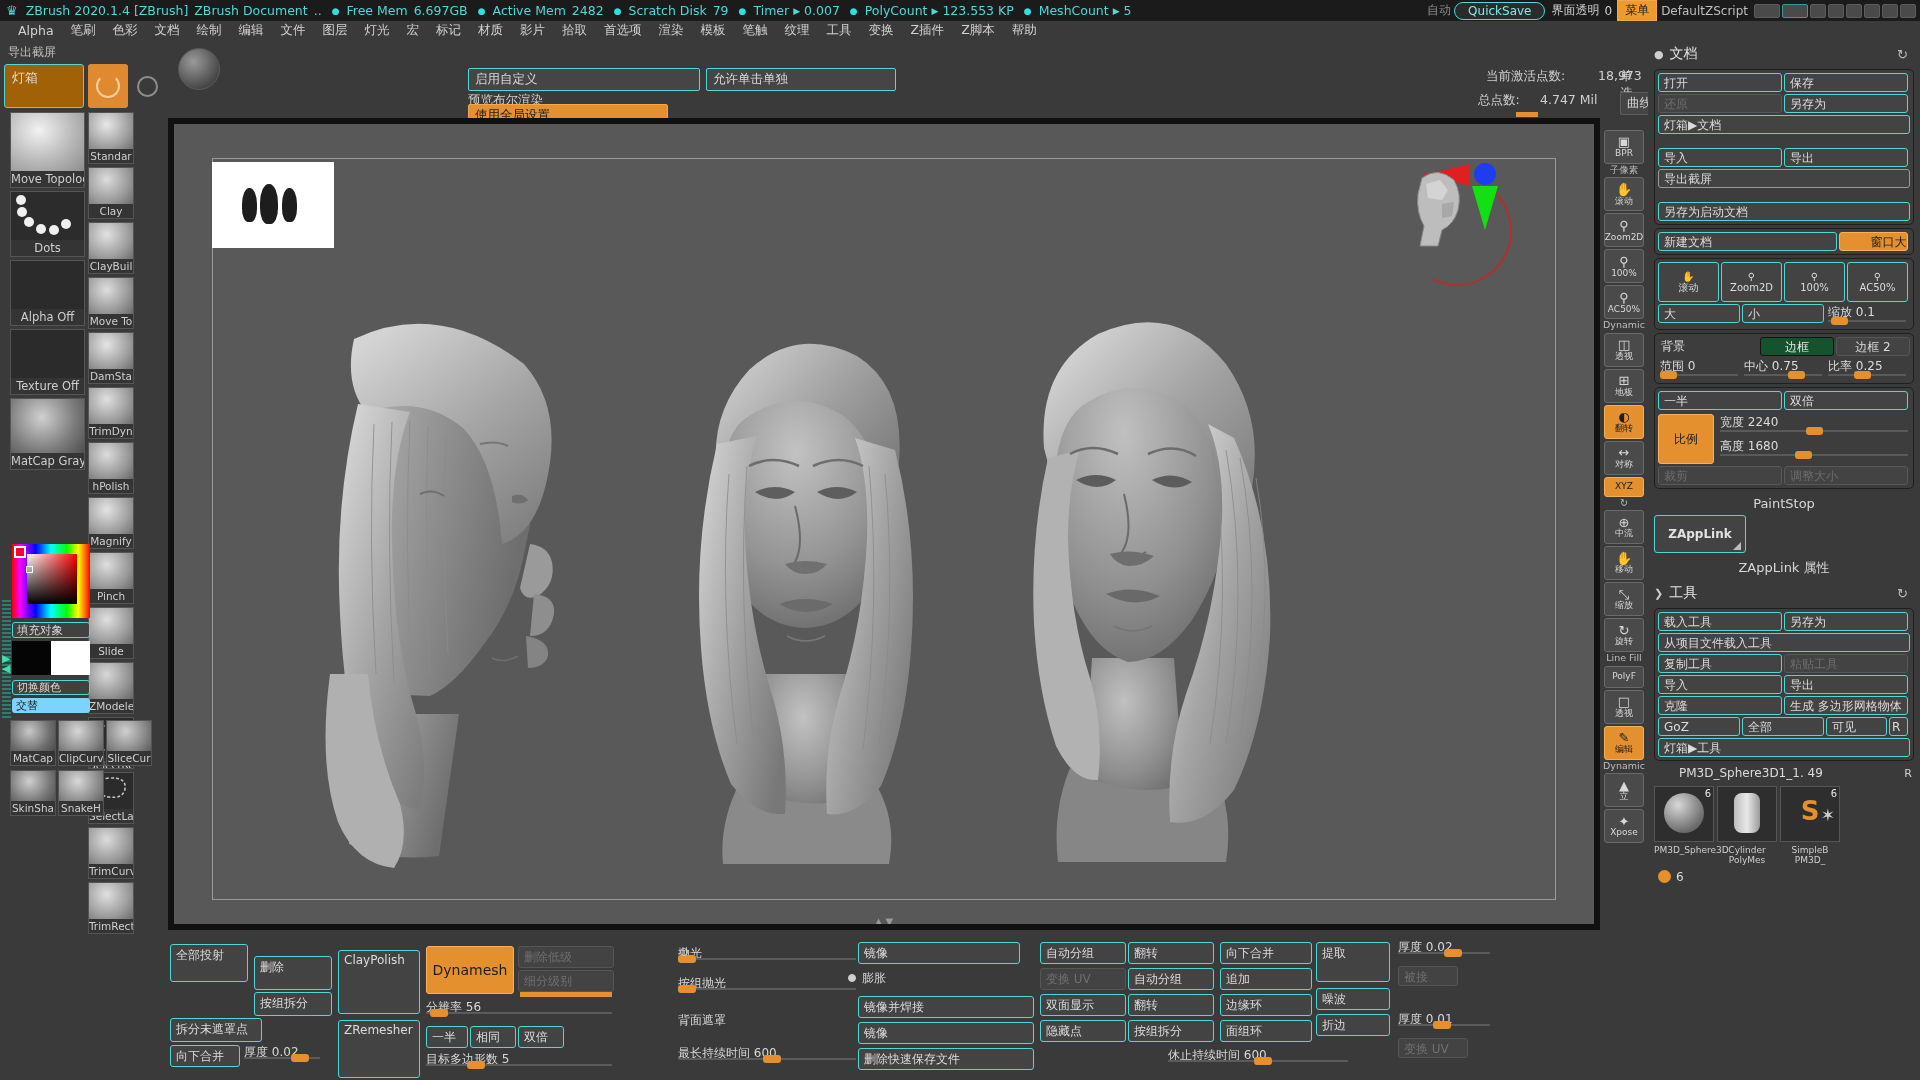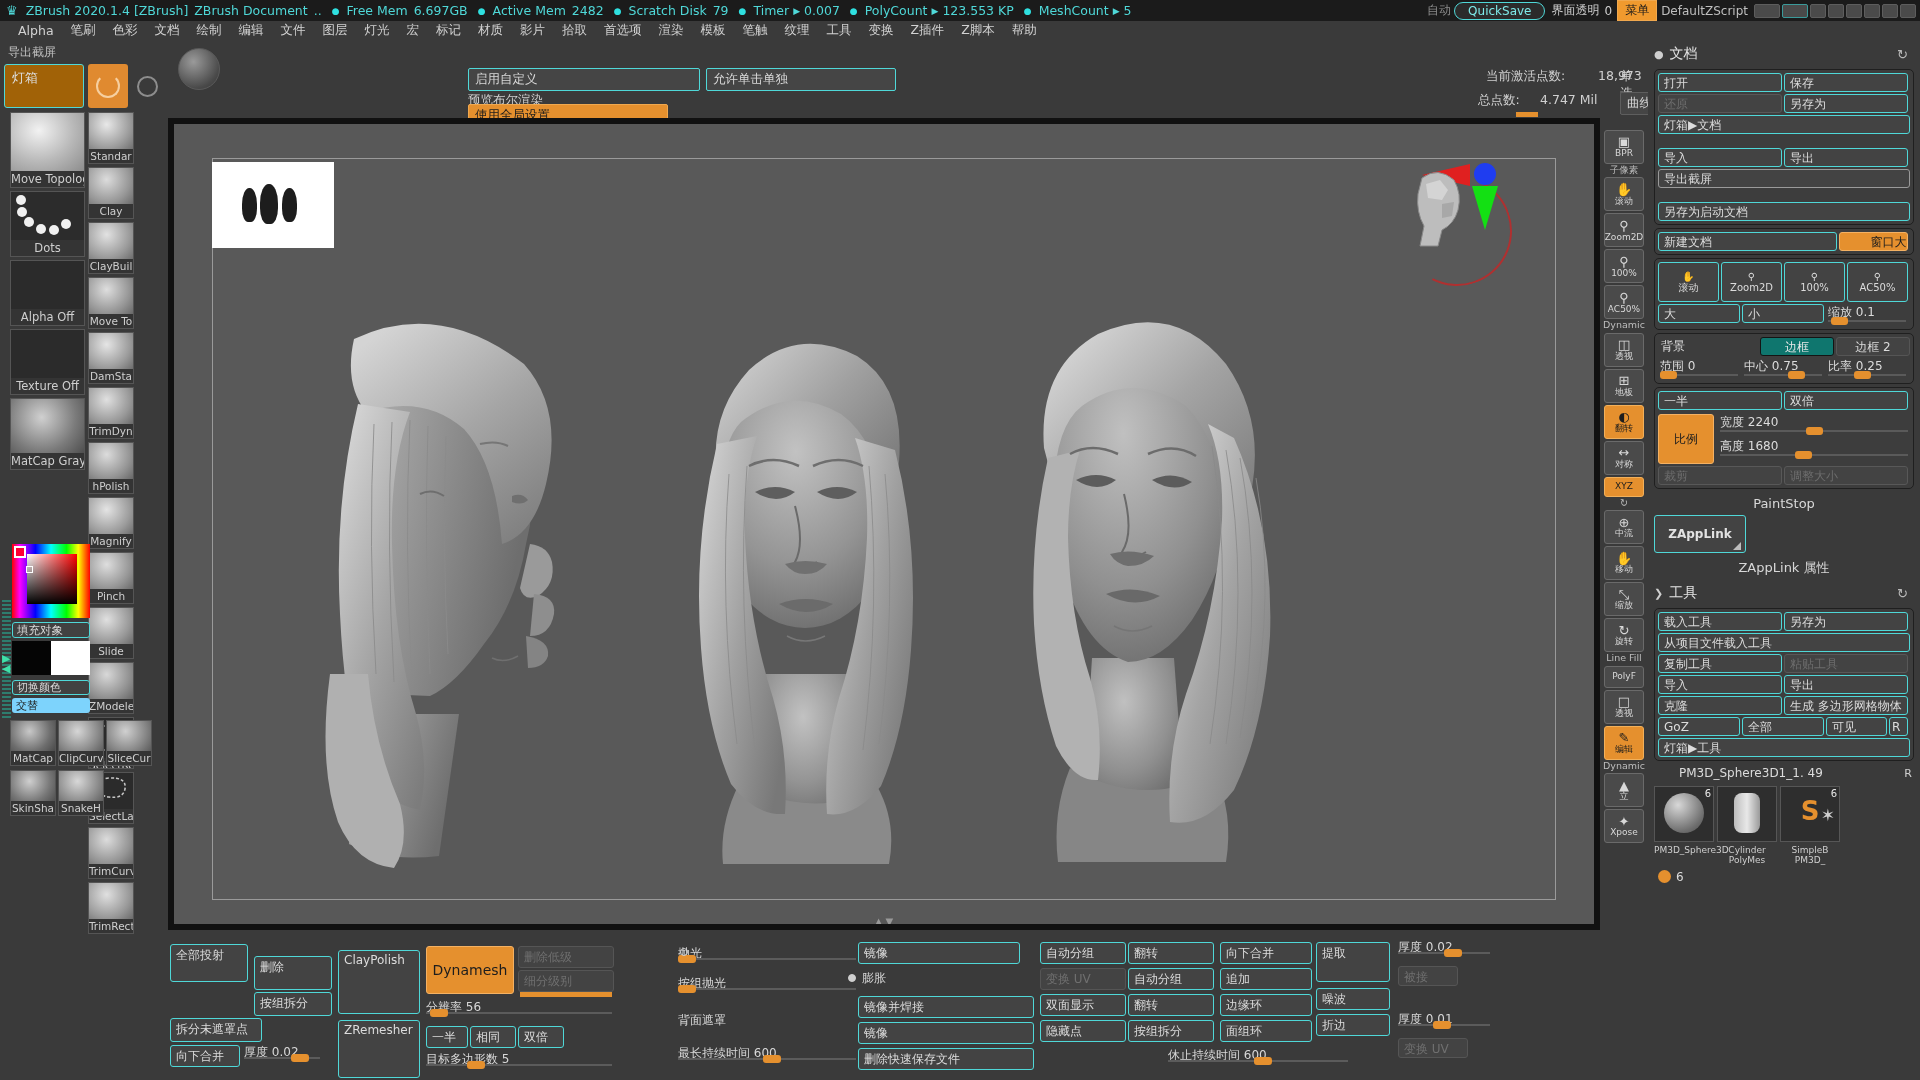--- a/index.html
+++ b/index.html
@@ -208,21 +208,21 @@
   }
   .rb{
     border:1px solid #4fd8d8; border-radius:3px; background:#434343;
     color:#dcdcdc; font-size:12px; padding:1px 5px; white-space:nowrap; overflow:hidden;
     height:19px; line-height:16px;
   }
   .rb.half{ width:calc(50% - 2px); }
   .rb.full{ width:100%; }
   .rb.dim{ border-color:#585858; color:#6d6d6d;}
   .rb.orange{ background:#e5902e; border-color:#f4b163; color:#1d1d1d;}
-  .rb.dark{ background:#0f766e; border-color:#141414; color:#e8e8e8;font-family:Liberation Serif, serif;}
+  .rb.dark{ background:#14532d; border-color:#141414; color:#e8e8e8;font-family:Liberation Serif, serif;}
   .rb.quarter{ width:calc(25% - 2px); height:40px; display:flex; flex-direction:column;
     align-items:center; justify-content:center; font-size:10px; line-height:1.1; padding:0;}
   .rb.third{ width:calc(33.33% - 2px); }
   .rslider{ position:relative; height:22px; flex:1; min-width:60px; }
   .rslider .cap{ position:absolute; left:2px; top:0; font-size:12px; color:#dcdcdc; white-space:nowrap;}
   .rslider .track{ position:absolute; left:2px; right:2px; top:16px; height:2px; background:#5a5a5a;}
   .rslider .knob{ position:absolute; top:13px; width:17px; height:8px; background:#e5902e; border-radius:3px;}
   .rp-plain{ font-size:13px; color:#d8d8d8; text-align:center; padding:4px 0 2px 0;}
   .zapp{
     margin:2px 6px; width:92px; height:38px; border:1px solid #4fd8d8; border-radius:3px;

